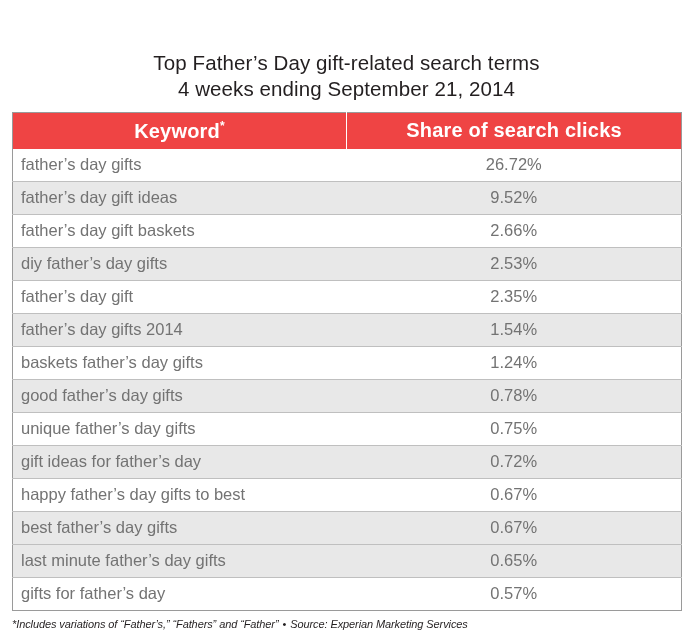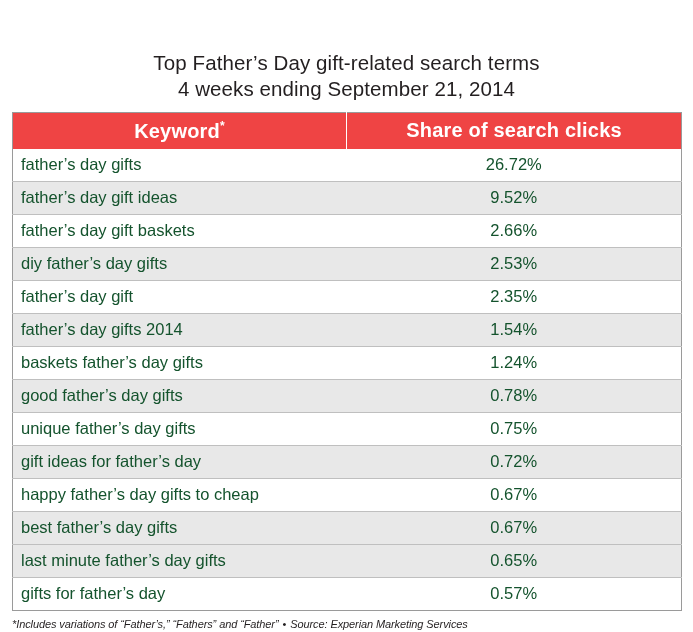--- a/index.html
+++ b/index.html
@@ -56,21 +56,21 @@
   thead th.last { border-right: none; }
   thead th sup {
     font-size: 12px;
     vertical-align: super;
   }
   tbody td {
     height: 32px;
     font-size: 16.5px;
     padding: 0 0 0 8px;
     border-bottom: 1px solid #bfbfbf;
-    color: #14532d;
+    color: #737373;
   }
   tbody td.val {
     text-align: center;
     padding-left: 0;
   }
   tbody tr.alt td {
     background: #e8e8e8;
   }
   tbody tr:last-child td {
     border-bottom: none;
@@ -144,21 +144,21 @@
         </tr>
         <tr>
           <td>unique father’s day gifts</td>
           <td class="val">0.75%</td>
         </tr>
         <tr class="alt">
           <td>gift ideas for father’s day</td>
           <td class="val">0.72%</td>
         </tr>
         <tr>
-          <td>happy father’s day gifts to cheap</td>
+          <td>happy father’s day gifts to best</td>
           <td class="val">0.67%</td>
         </tr>
         <tr class="alt">
           <td>best father’s day gifts</td>
           <td class="val">0.67%</td>
         </tr>
         <tr class="alt">
           <td>last minute father’s day gifts</td>
           <td class="val">0.65%</td>
         </tr>

